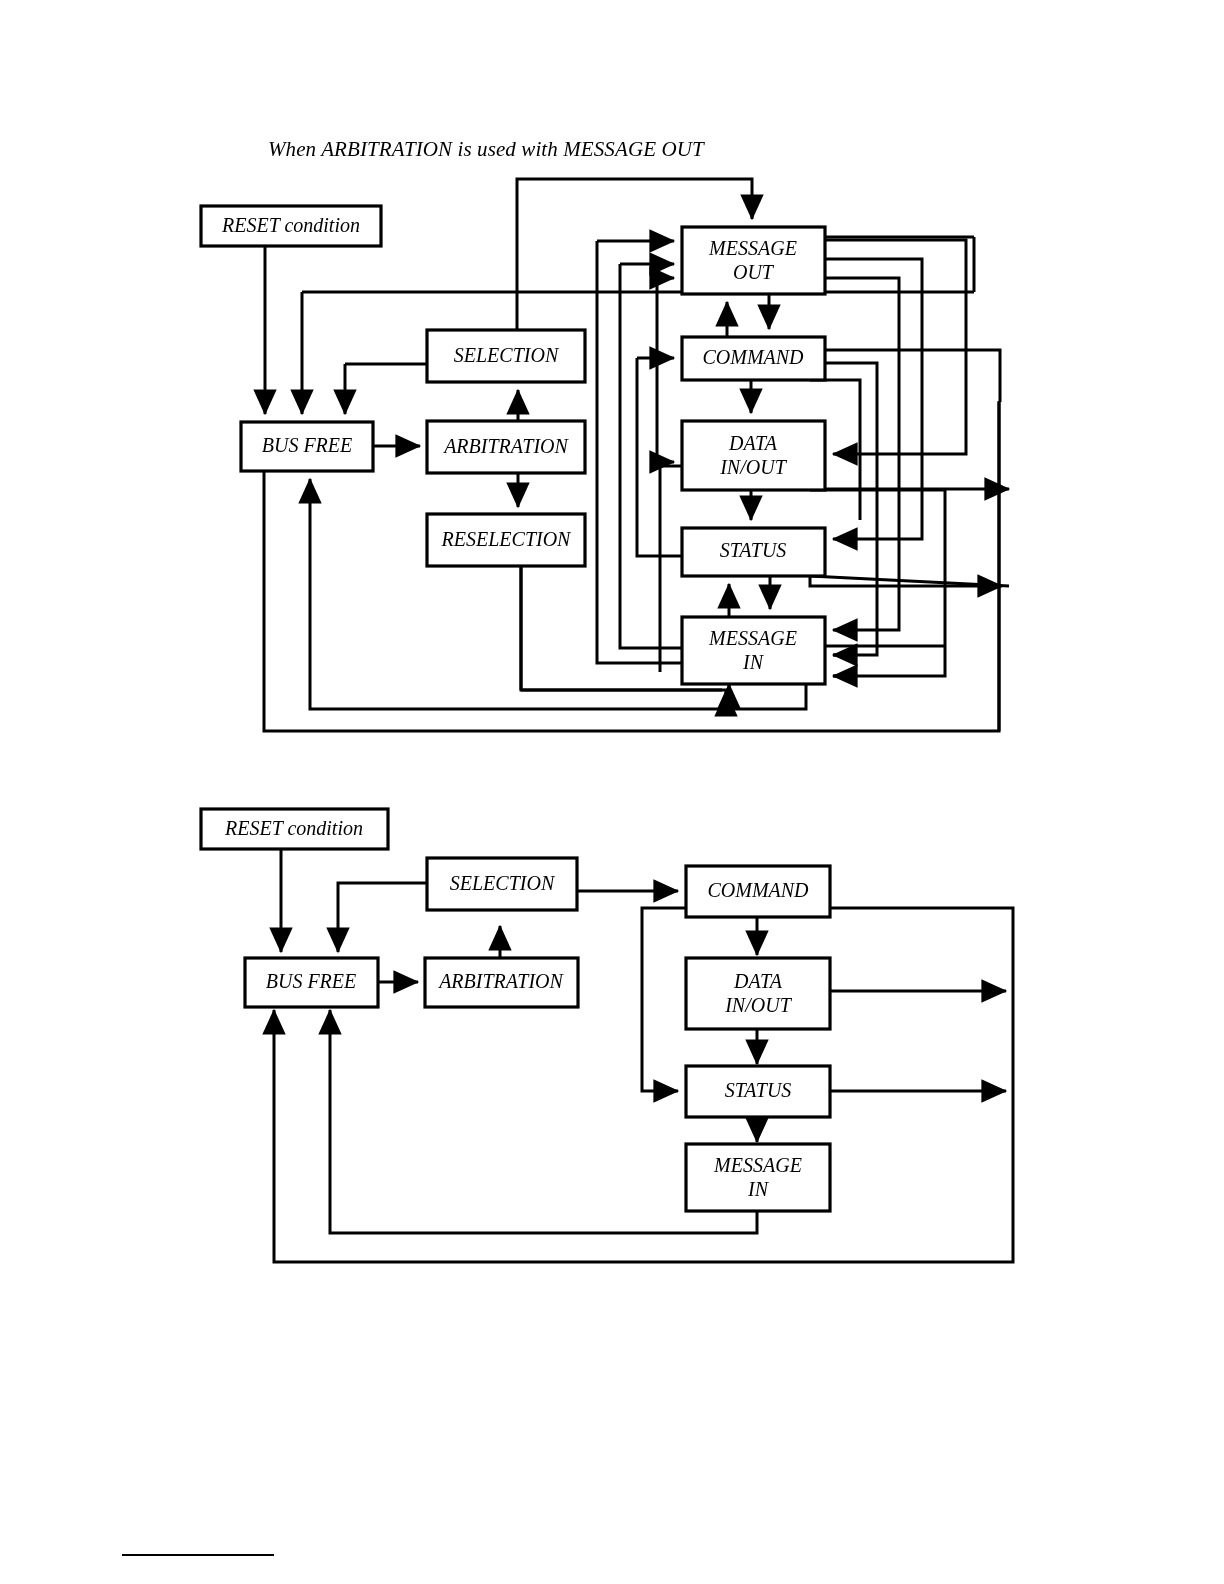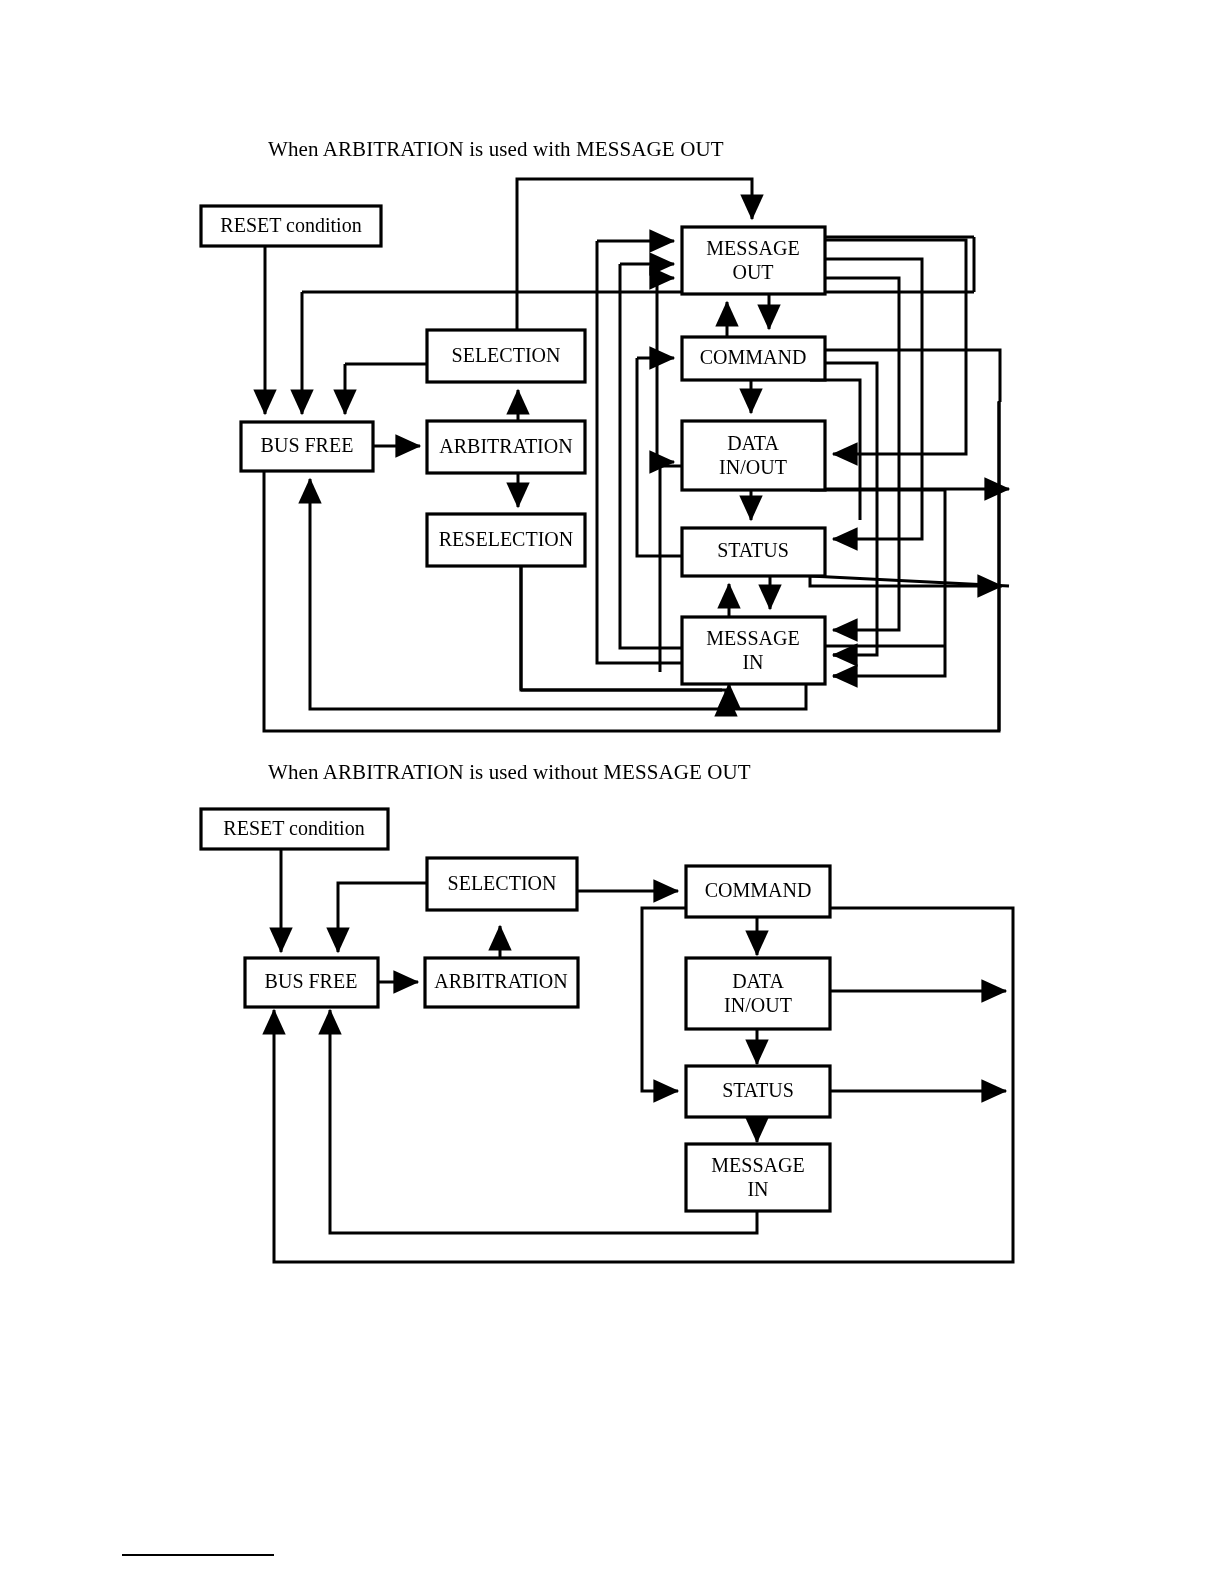--- a/index.html
+++ b/index.html
@@ -7,20 +7,21 @@
     padding: 0;
     background: #ffffff;
   }
   #page {
     position: relative;
     width: 1224px;
     height: 1584px;
     background: #ffffff;
     font-family: "Liberation Serif", "DejaVu Serif", serif;
     overflow: hidden;
+    font-style: italic;
   }
   .diagram-title {
     position: absolute;
     font-size: 21px;
     color: #000000;
     white-space: nowrap;
     letter-spacing: 0.1px;
   }
   #title-top  { left: 268px; top: 137px; }
   #title-bot  { left: 268px; top: 760px; }
@@ -61,21 +62,20 @@
     border-top: 2px solid #000000;
   }
 </style>
 </head>
 <body>
 
 <div id="page">
 
   <div class="diagram-title" id="title-top">When ARBITRATION is used with MESSAGE OUT</div>
 
-  <div class="diagram-title" id="title-bot">When ARBITRATION is used without MESSAGE OUT</div>
 
   <svg class="flow" viewBox="0 0 1224 1584">
     <defs>
       <marker id="ah" markerWidth="9" markerHeight="9" refX="8.2" refY="4.5" orient="auto" markerUnits="strokeWidth">
         <path d="M0,0.6 L8.6,4.5 L0,8.4 z" fill="#000000"></path>
       </marker>
     </defs>
 
     <g>
 

